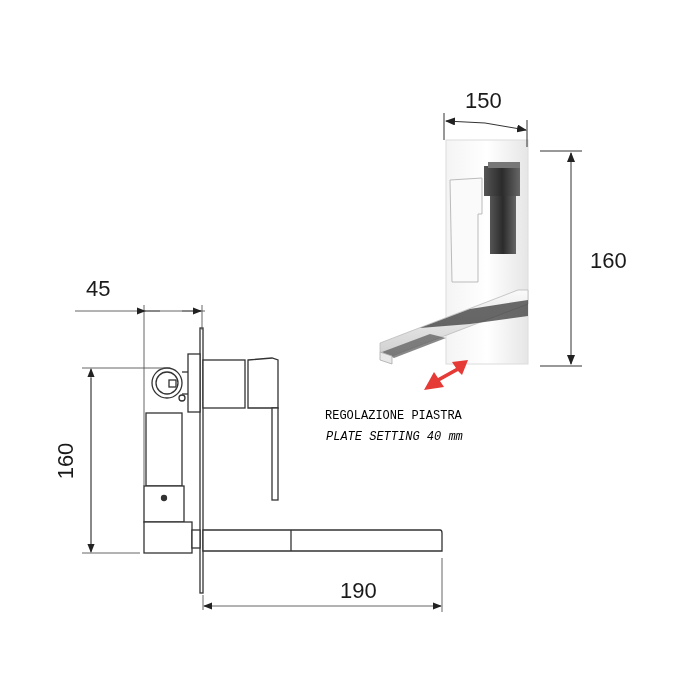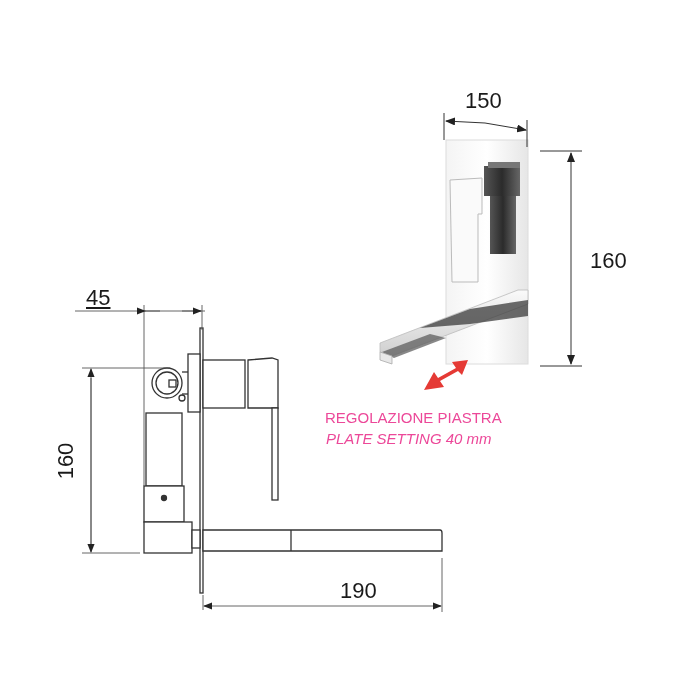--- a/index.html
+++ b/index.html
@@ -1,19 +1,19 @@
 <!DOCTYPE html>
 <html><head>
 <meta charset="utf-8">
 <style>
   html, body { margin:0; padding:0; background:#ffffff; }
   body { width:700px; height:700px; position:relative; overflow:hidden; font-family:"Liberation Sans", sans-serif; }
   svg { position:absolute; left:0; top:0; }
   .dimtext { position:absolute; font-family:"Liberation Sans", sans-serif; color:#1a1a1a; font-size:22px; }
-  .caption { position:absolute; font-family:Liberation Sans, sans-serif; color:#ec4899; font-size:15px; white-space:nowrap; }
+  .caption { position:absolute; font-family:Liberation Mono, monospace; color:#000000; font-size:12px; white-space:nowrap; }
 </style>
 </head>
 <body>
 
 <svg width="700" height="700" viewBox="0 0 700 700">
   <defs>
     <marker id="ah" markerWidth="10" markerHeight="8" refX="9" refY="4" orient="auto">
       <path d="M0,0 L10,4 L0,8 z" fill="#222"></path>
     </marker>
     <linearGradient id="chrome" x1="0" x2="1" y1="0" y2="0">
@@ -110,20 +110,20 @@
     <line x1="485" y1="123" x2="446" y2="121" marker-end="url(#ah)"></line>
     <line x1="485" y1="123" x2="526" y2="130" marker-end="url(#ah)"></line>
 
     <line x1="540" y1="151" x2="582" y2="151"></line>
     <line x1="540" y1="366" x2="582" y2="366"></line>
     <line x1="571" y1="260" x2="571" y2="153" marker-end="url(#ah)"></line>
     <line x1="571" y1="260" x2="571" y2="364" marker-end="url(#ah)"></line>
   </g>
 </svg>
 
-<div class="dimtext" style="left:86px; top:285px;text-decoration:underline;">45</div>
+<div class="dimtext" style="left:86px; top:276px;">45</div>
 <div class="dimtext" style="left:48px; top:448px; transform:rotate(-90deg); transform-origin:center;">160</div>
 <div class="dimtext" style="left:292px; top:578px;margin-left:48px;">190</div>
 <div class="dimtext" style="left:465px; top:88px;">150</div>
 <div class="dimtext" style="left:590px; top:248px;">160</div>
 
 <div class="caption" style="left:325px; top:409px;">REGOLAZIONE  PIASTRA</div>
 <div class="caption" style="left:326px; top:430px; font-style:italic;">PLATE SETTING  40 mm</div>
 
 </body></html>

